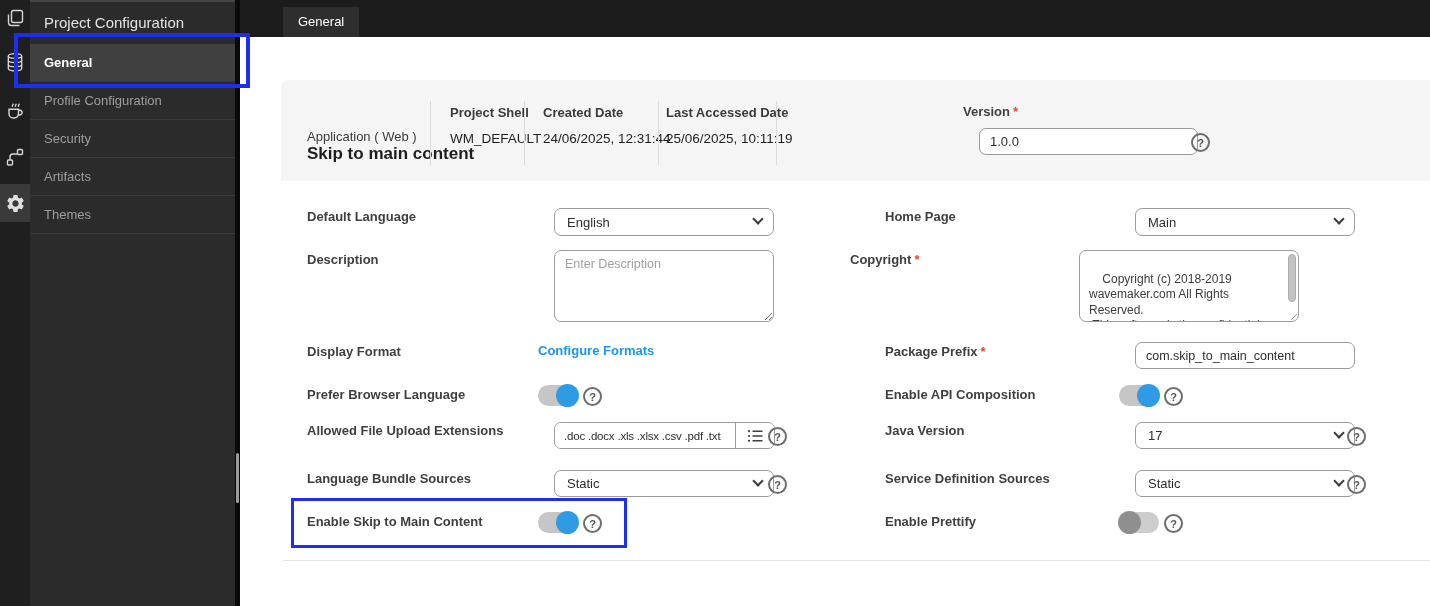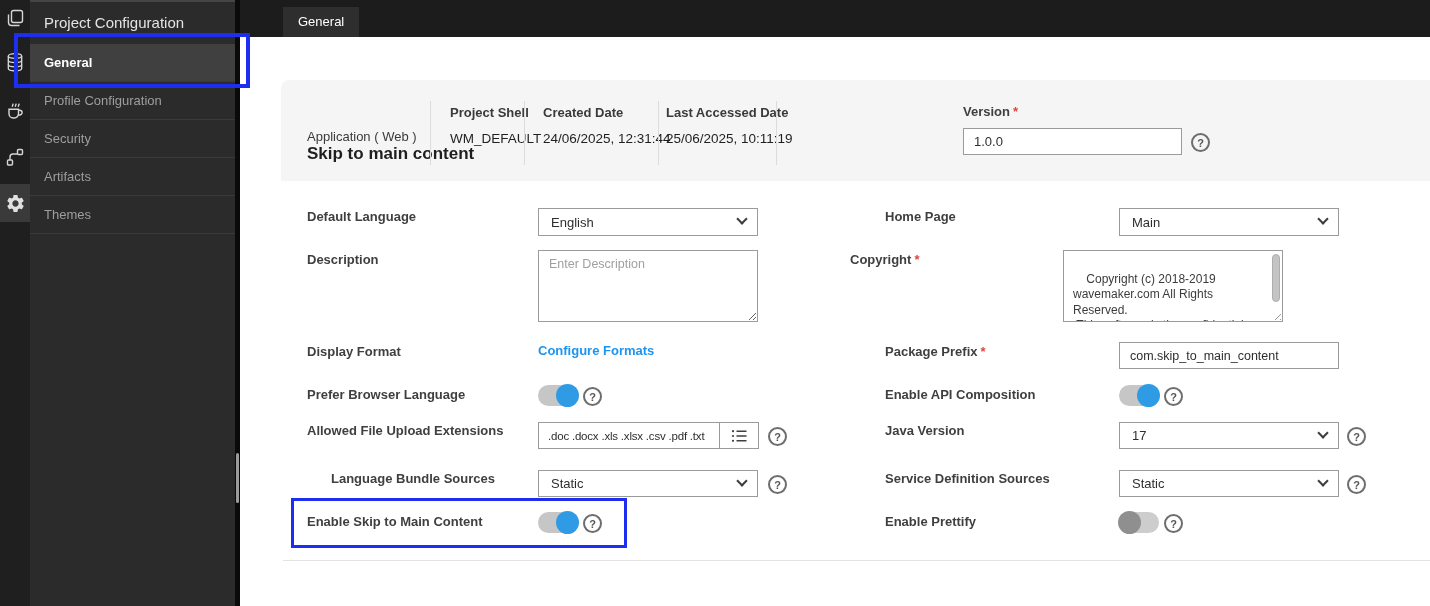--- a/index.html
+++ b/index.html
@@ -38,21 +38,21 @@
   .band-title { left:307px; top:102px; font-size:17px; font-weight:bold; color:#1e1e1e;margin-top:42px; }
   .band-sub { left:307px; top:129px; font-size:13px; color:#3a3a3a; }
   .vdiv { width:1px; height:64px; top:101px; background:#dcdcdc; }
   .meta-label { top:105px; font-size:13px; font-weight:bold; color:#3a3a3a; }
   .meta-value { top:131px; font-size:13.5px; color:#1f1f1f; }
 
   
   .flabel { font-size:13px; font-weight:bold; color:#3f3f3f; }
   .req { color:#e0443a; margin-left:3px; }
   .inp, .sel, .txa, .grp, .txa-fake {
-    border:1px solid #9b9b9b; border-radius:0; background:#fff; font-family:"Liberation Sans",sans-serif;
+    border:1px solid #9b9b9b; border-radius:7px; background:#fff; font-family:"Liberation Sans",sans-serif;margin-left:16px;
   }
   .inp { font-size:13px; color:#2e2e2e; padding:0 10px; }
   .sel { display:flex; align-items:center; padding:0 26px 0 12px; font-size:13px; color:#2e2e2e; cursor:pointer; }
   .sel .sel-text { overflow:hidden; white-space:nowrap; text-overflow:ellipsis; }
   .chev { position:absolute; right:11px; top:50%; width:8px; height:8px; margin-top:-7px;
           border-right:2px solid #3c3c3c; border-bottom:2px solid #3c3c3c; transform:rotate(45deg); }
   .txa { font-size:12.5px; color:#3c3c3c; padding:6px 10px; resize:both; }
   .txa::placeholder { color:#9f9f9f; }
   .txa-fake { overflow:hidden; padding:5px 18px 5px 9px; font-size:12px; line-height:15.5px; color:#3c3c3c; white-space:pre-wrap; }
   .ta-thumb { position:absolute; right:2px; top:3px; width:8px; height:48px; background:#c4c4c4; border:1px solid #aeaeae; border-radius:4px; }
@@ -184,21 +184,21 @@
       <svg width="17" height="14" viewBox="0 0 17 14">
         <path d="M5.5 2.2h10M5.5 7h10M5.5 11.8h10" stroke="#3f3f3f" stroke-width="1.5"></path>
         <circle cx="2" cy="2.2" r="1.1" fill="#3f3f3f"></circle>
           <circle cx="2" cy="7" r="1.1" fill="#3f3f3f"></circle>
           <circle cx="2" cy="11.8" r="1.1" fill="#3f3f3f"></circle>
       </svg>
     </div>
   </div>
   <div class="abs help" style="left:768px;top:427px;"></div>
 
-  <div class="abs flabel" style="left:307px;top:471px;margin-left:24px;">Language Bundle Sources</div>
+  <div class="abs flabel" style="left:307px;top:471px;">Language Bundle Sources</div>
   <div class="abs sel" style="left:538px;top:470px;width:220px;height:27px;">
     <span class="sel-text">Static</span>
     <span class="chev"></span>
   </div>
   <div class="abs help" style="left:768px;top:475px;"></div>
 
   <div class="abs flabel" style="left:307px;top:514px;">Enable Skip to Main Content</div>
   <div class="abs tgl on" style="left:538px;top:512px;">
       <div class="knob"></div>
     </div>

